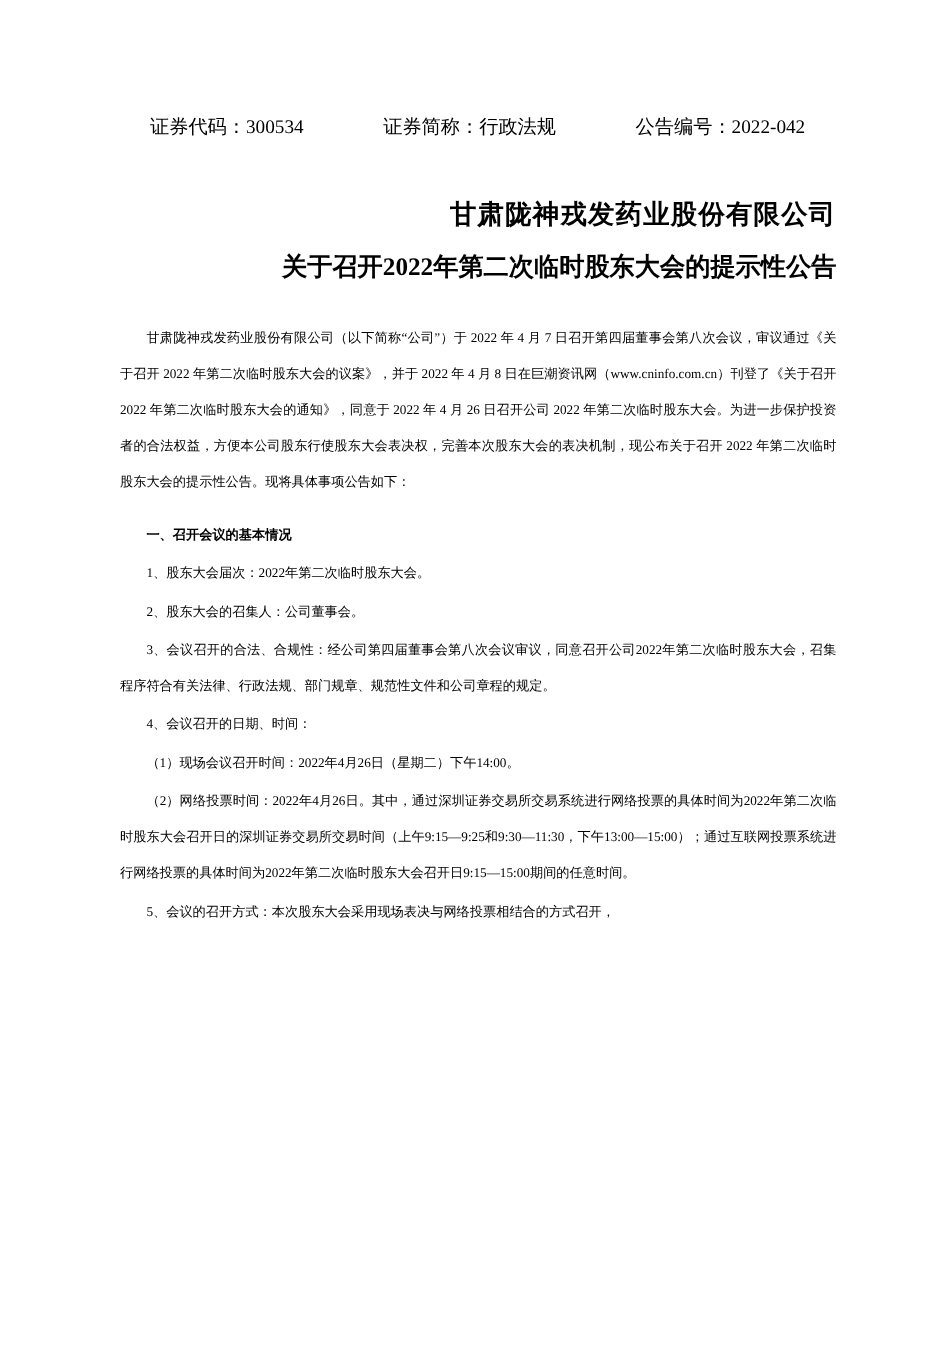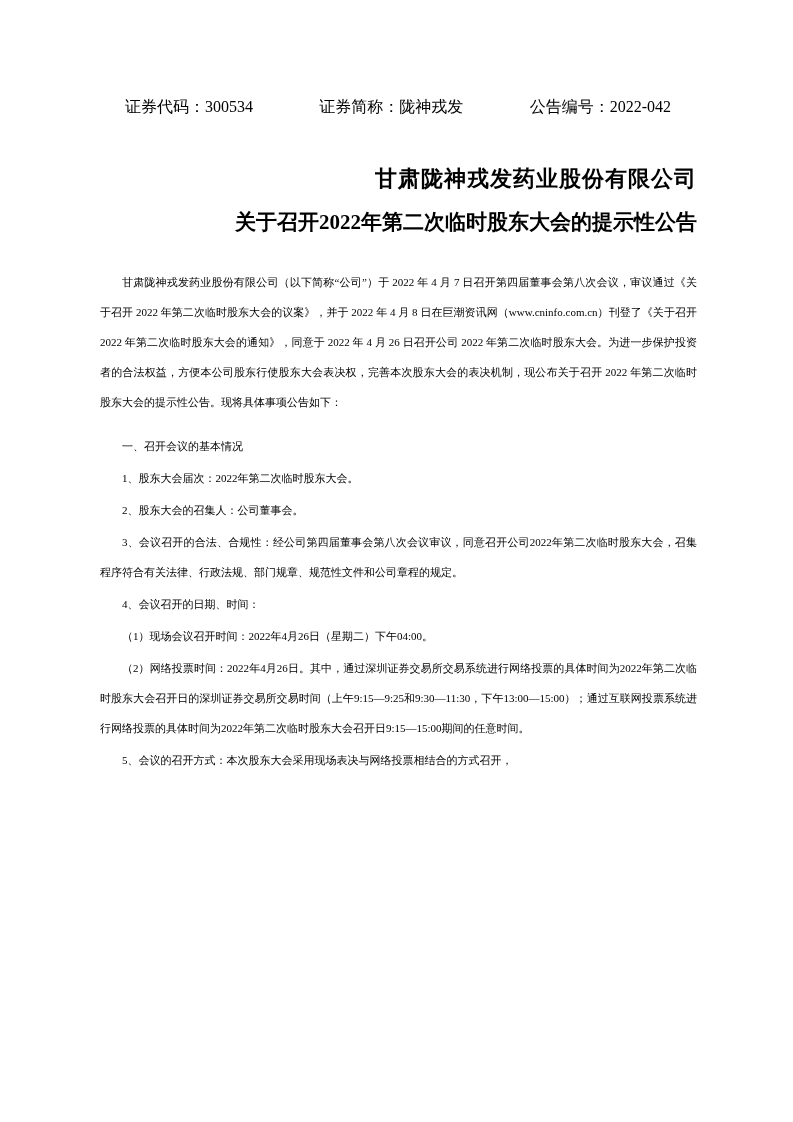--- a/index.html
+++ b/index.html
@@ -56,48 +56,48 @@
     margin-top: 33px;
   }
   .doc-body p {
     font-size: 11px;
     line-height: 30px;
     text-indent: 2em;
     text-align: justify;
     margin: 2px 0;
   }
   .doc-body p.section-heading {
-    font-weight: normal;
+    font-weight: bold;
     margin-top: 14px;
     margin-bottom: 2px;
     text-align: left;
   }
 </style>
 </head>
 <body>
 
 <div class="page">
   <div class="content">
 
     <div class="doc-header">
       <span>证券代码：300534</span>
-      <span>证券简称：陇神戎发</span>
+      <span>证券简称：行政法规</span>
       <span>公告编号：2022-042</span>
     </div>
 
     <div class="doc-title">甘肃陇神戎发药业股份有限公司</div>
     <div class="doc-subtitle">关于召开2022年第二次临时股东大会的提示性公告</div>
 
 
     <div class="doc-body">
       <p>甘肃陇神戎发药业股份有限公司（以下简称“公司”）于 2022 年 4 月 7 日召开第四届董事会第八次会议，审议通过《关于召开 2022 年第二次临时股东大会的议案》，并于 2022 年 4 月 8 日在巨潮资讯网（www.cninfo.com.cn）刊登了《关于召开 2022 年第二次临时股东大会的通知》，同意于 2022 年 4 月 26 日召开公司 2022 年第二次临时股东大会。为进一步保护投资者的合法权益，方便本公司股东行使股东大会表决权，完善本次股东大会的表决机制，现公布关于召开 2022 年第二次临时股东大会的提示性公告。现将具体事项公告如下：</p>
       <p class="section-heading">一、召开会议的基本情况</p>
       <p>1、股东大会届次：2022年第二次临时股东大会。</p>
       <p>2、股东大会的召集人：公司董事会。</p>
       <p>3、会议召开的合法、合规性：经公司第四届董事会第八次会议审议，同意召开公司2022年第二次临时股东大会，召集程序符合有关法律、行政法规、部门规章、规范性文件和公司章程的规定。</p>
       <p>4、会议召开的日期、时间：</p>
-      <p>（1）现场会议召开时间：2022年4月26日（星期二）下午04:00。</p>
+      <p>（1）现场会议召开时间：2022年4月26日（星期二）下午14:00。</p>
       <p>（2）网络投票时间：2022年4月26日。其中，通过深圳证券交易所交易系统进行网络投票的具体时间为2022年第二次临时股东大会召开日的深圳证券交易所交易时间（上午9:15—9:25和9:30—11:30，下午13:00—15:00）；通过互联网投票系统进行网络投票的具体时间为2022年第二次临时股东大会召开日9:15—15:00期间的任意时间。</p>
       <p>5、会议的召开方式：本次股东大会采用现场表决与网络投票相结合的方式召开，</p>
     </div>
 
   </div>
 </div>
 
 </body></html>

